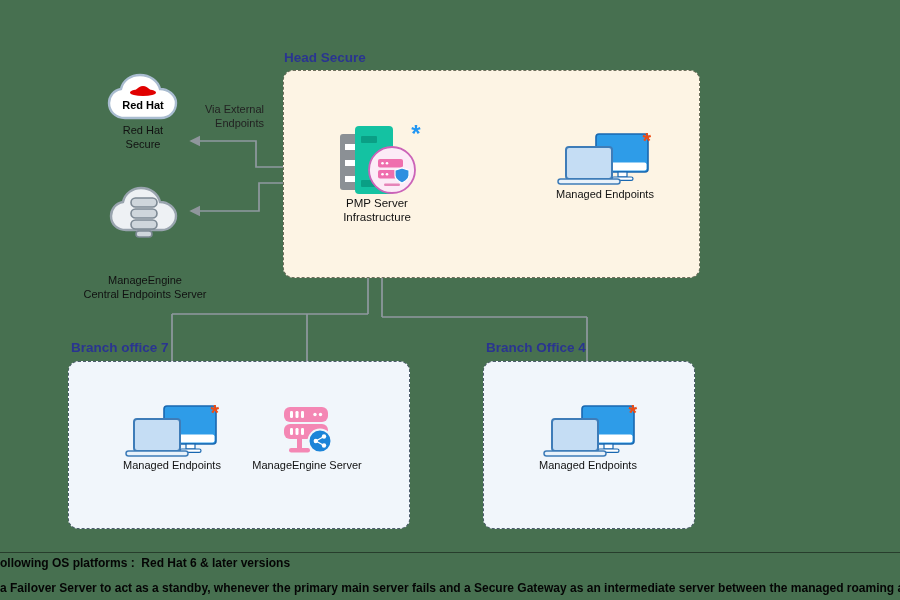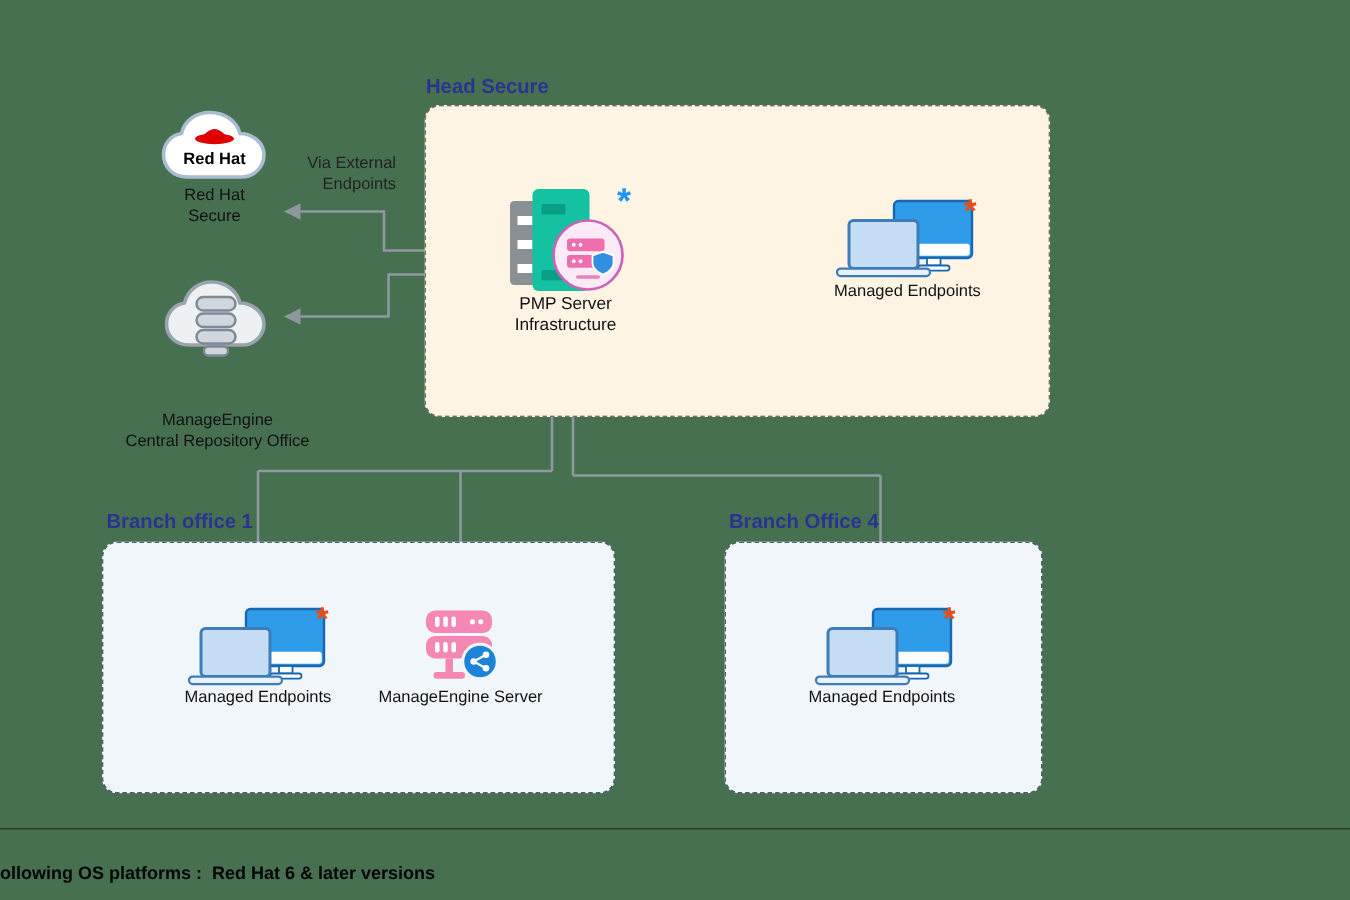--- a/index.html
+++ b/index.html
@@ -35,21 +35,21 @@
   .b1-label { left:71px; top:340px; }
   .b2-label { left:486px; top:340px; }
 
   .node-label {
     font-size:11px; color:#111; text-align:center; line-height:1.25; white-space:nowrap;
   }
   .small-note { font-size:11px; color:#222; text-align:right; line-height:1.25; }
 
   .footnote {
     left:0; width:900px; white-space:pre; overflow:hidden;
-    font-size:12px; font-weight:700; color:#050505;margin-top:19px;
+    font-size:12px; font-weight:700; color:#050505;
   }
   .fn1 { top:556px; }
   .fn2 { top:581px; }
   .divider { left:0; top:552px; width:900px; height:1px; background:rgba(0,0,0,.45); }
 
   svg { display:block; }
   .conn { left:0; top:0; }
 </style>
 </head>
 <body>
@@ -76,21 +76,21 @@
       <path d="M277,446 H224" marker-end="url(#arr)"></path>
     </g>
     <circle cx="425" cy="167" r="3" fill="#8f969c"></circle>
     <circle cx="277" cy="446" r="3" fill="#8f969c"></circle>
   </svg>
 
   <div class="abs zone-box head-office-box"></div>
   <div class="abs zone-label ho-label">Head Secure</div>
 
   <div class="abs zone-box branch-box branch1-box"></div>
-  <div class="abs zone-label b1-label">Branch office 1</div>
+  <div class="abs zone-label b1-label">Branch office 7</div>
 
   <div class="abs zone-box branch-box branch2-box"></div>
   <div class="abs zone-label b2-label">Branch Office 4</div>
 
 
   <svg class="abs" style="left:106px; top:72px;" width="74" height="52" viewBox="0 0 74 52">
     <path d="M19,46 C9,46 3,39 3,31 C3,24 8,18 15,17 C17,8 25,3 34,3 C44,3 52,9 54,17 C62,17 70,23 70,31 C70,40 63,46 55,46 Z" fill="#ffffff" stroke="#a9bcd0" stroke-width="2.4"></path>
     <path d="M29,19 q8,-10 16,0 z" fill="#e00000"></path>
     <ellipse cx="37" cy="20.5" rx="13" ry="3.6" fill="#e00000"></ellipse>
     <text x="37" y="37" text-anchor="middle" font-size="11" font-weight="bold" fill="#000">Red Hat</text>
@@ -109,21 +109,21 @@
     <path d="M18,46 C9,46 3,40 3,32 C3,25 8,19 15,18 C17,9 25,4 33,4 C43,4 50,10 52,18 C60,18 68,24 68,32 C68,40 61,46 54,46 Z" fill="#eef1f4" stroke="#99a4ae" stroke-width="2.4"></path>
     <g fill="#cfd6dc" stroke="#7d8994" stroke-width="1.6">
       <rect x="23" y="14" width="26" height="9" rx="4.5"></rect>
       <rect x="23" y="25" width="26" height="9" rx="4.5"></rect>
       <rect x="23" y="36" width="26" height="9" rx="4.5"></rect>
       <rect x="28" y="47" width="16" height="6" rx="3"></rect>
     </g>
   </svg>
   <div class="abs node-label" style="left:70px; top:246px; width:150px;margin-top:28px;">
     <div>ManageEngine</div>
-    <div>Central Repository Office</div>
+    <div>Central Endpoints Server</div>
   </div>
 
   <svg class="abs" style="left:336px; top:122px;" width="88" height="78" viewBox="0 0 88 78">
     <rect x="4" y="12" width="24" height="56" rx="3" fill="#8b9095"></rect>
     <rect x="9" y="22" width="10" height="6" fill="#ffffff"></rect>
     <rect x="9" y="38" width="10" height="6" fill="#ffffff"></rect>
     <rect x="9" y="54" width="10" height="6" fill="#ffffff"></rect>
     <rect x="19" y="4" width="38" height="68" rx="4" fill="#14c2a2"></rect>
     <rect x="25" y="14" width="16" height="7" rx="1" fill="#0a9f85"></rect>
     <rect x="25" y="58" width="16" height="7" rx="1" fill="#0a9f85"></rect>

